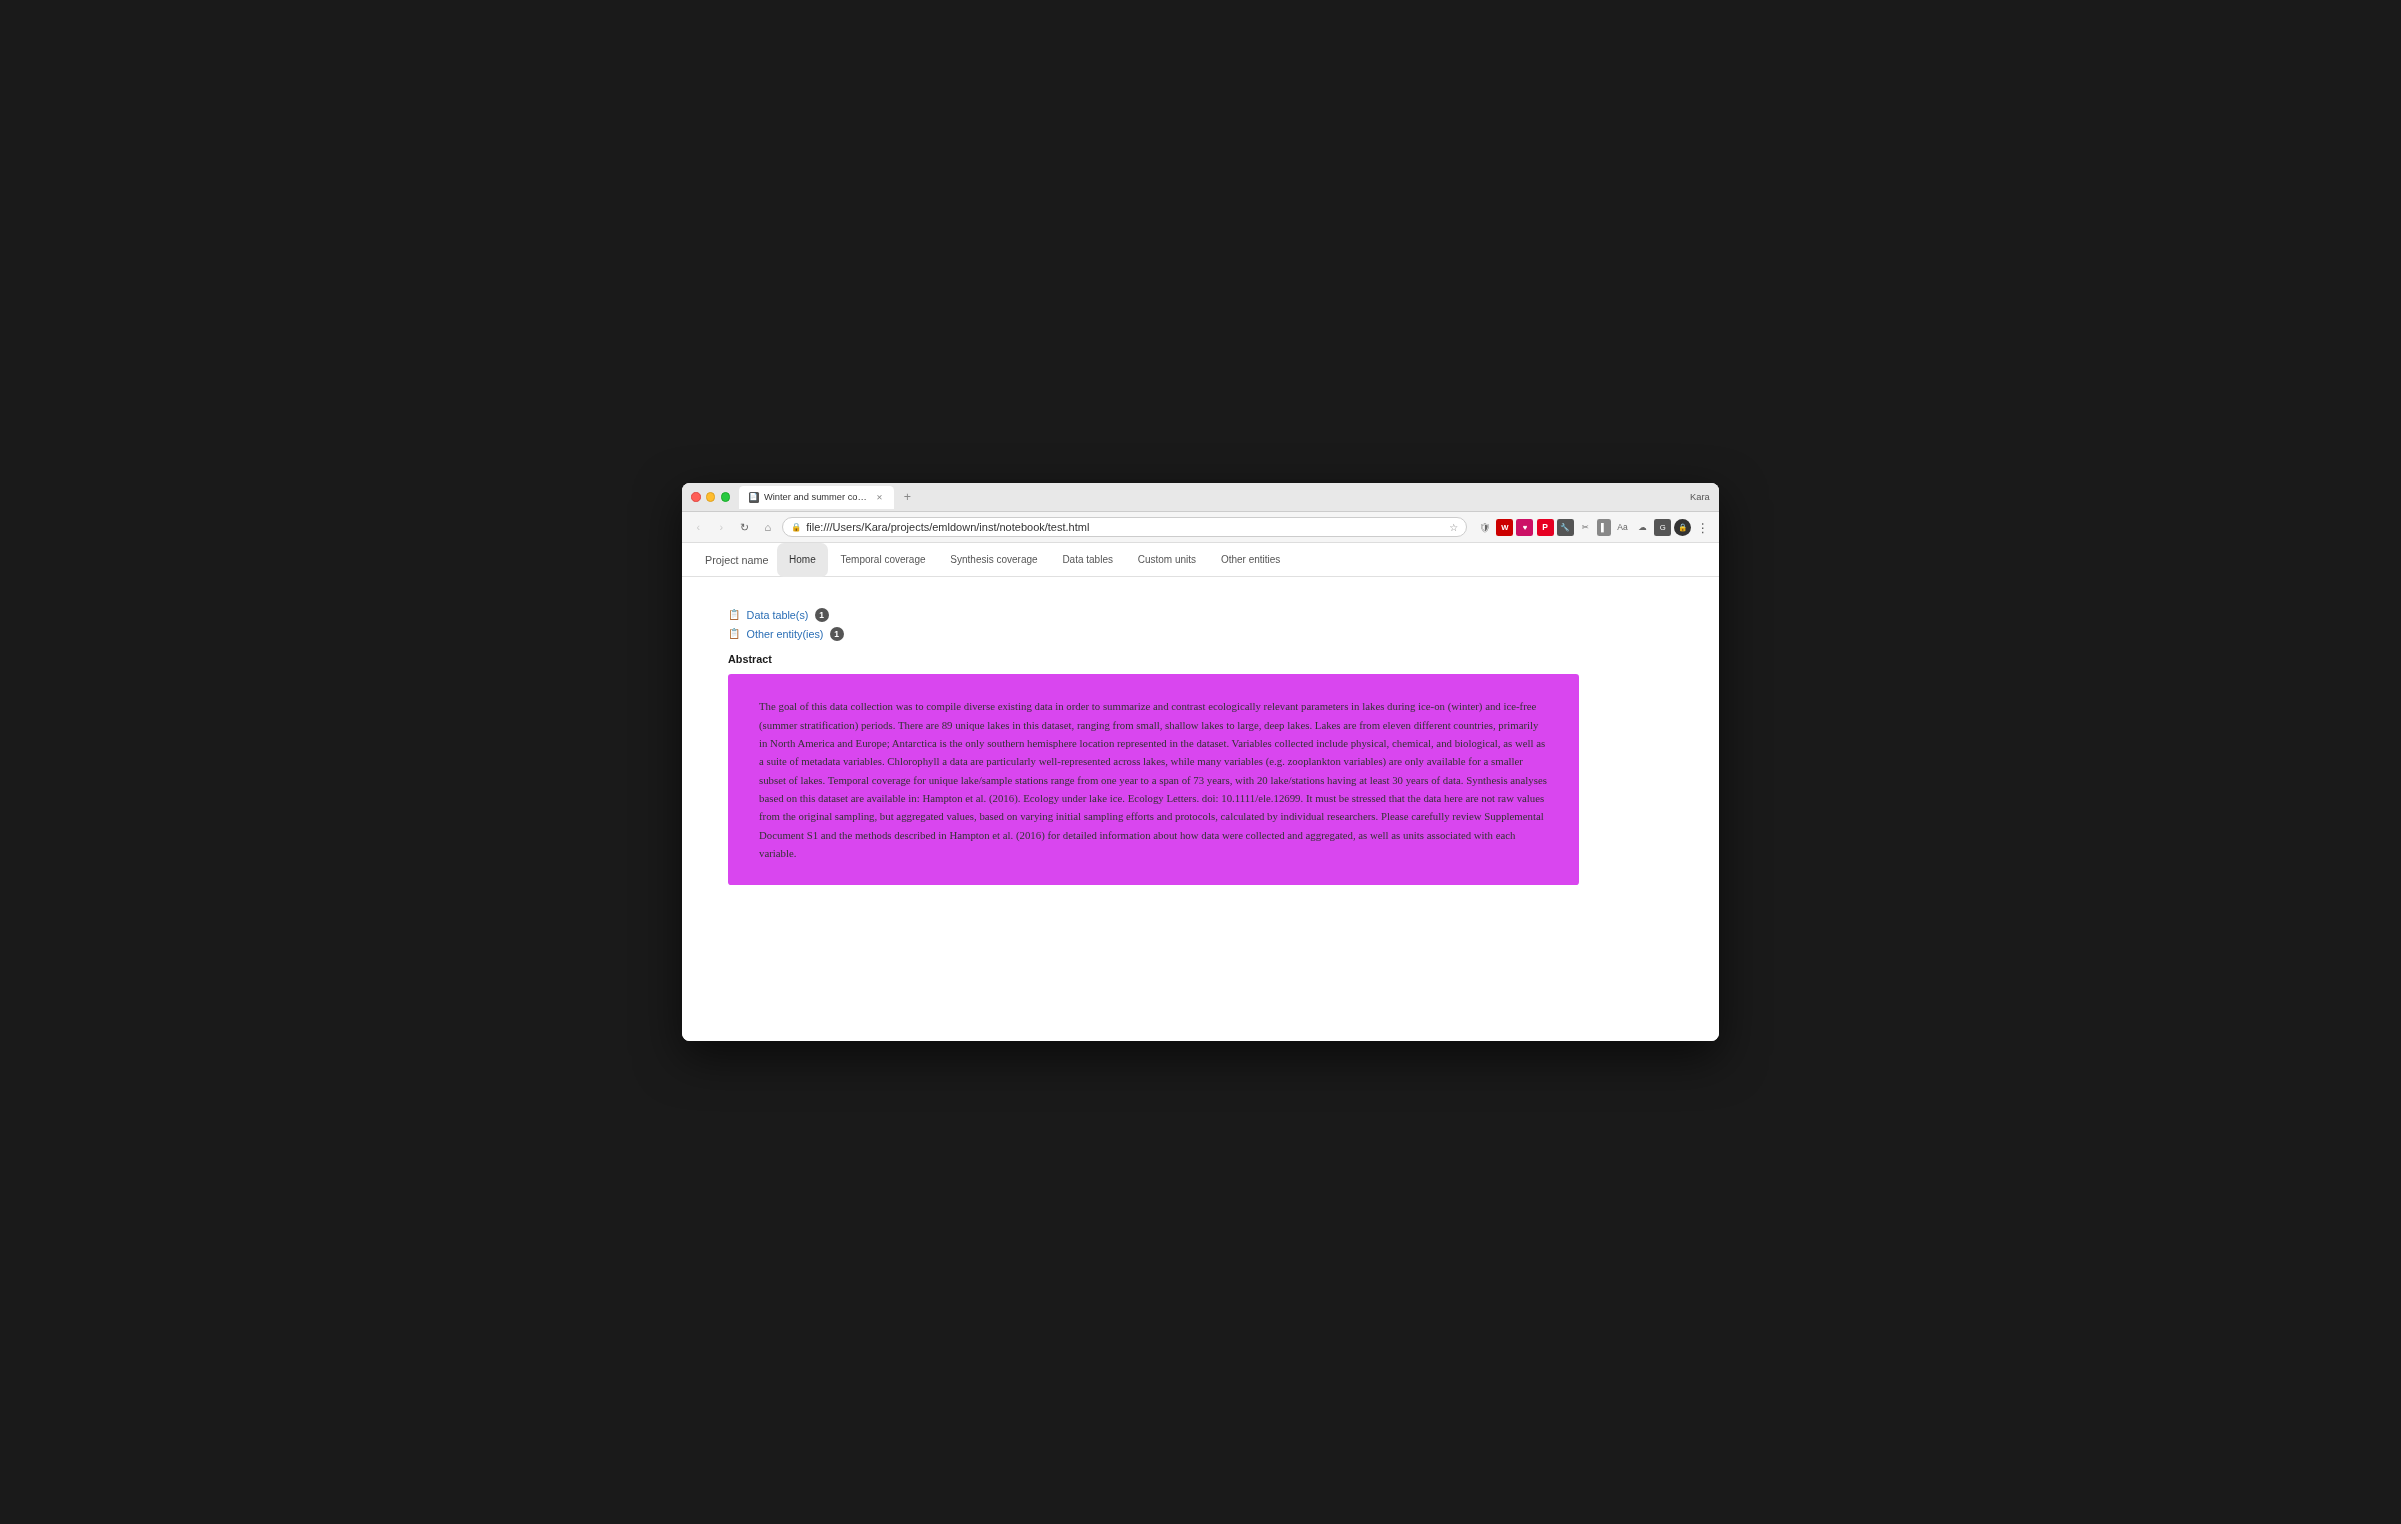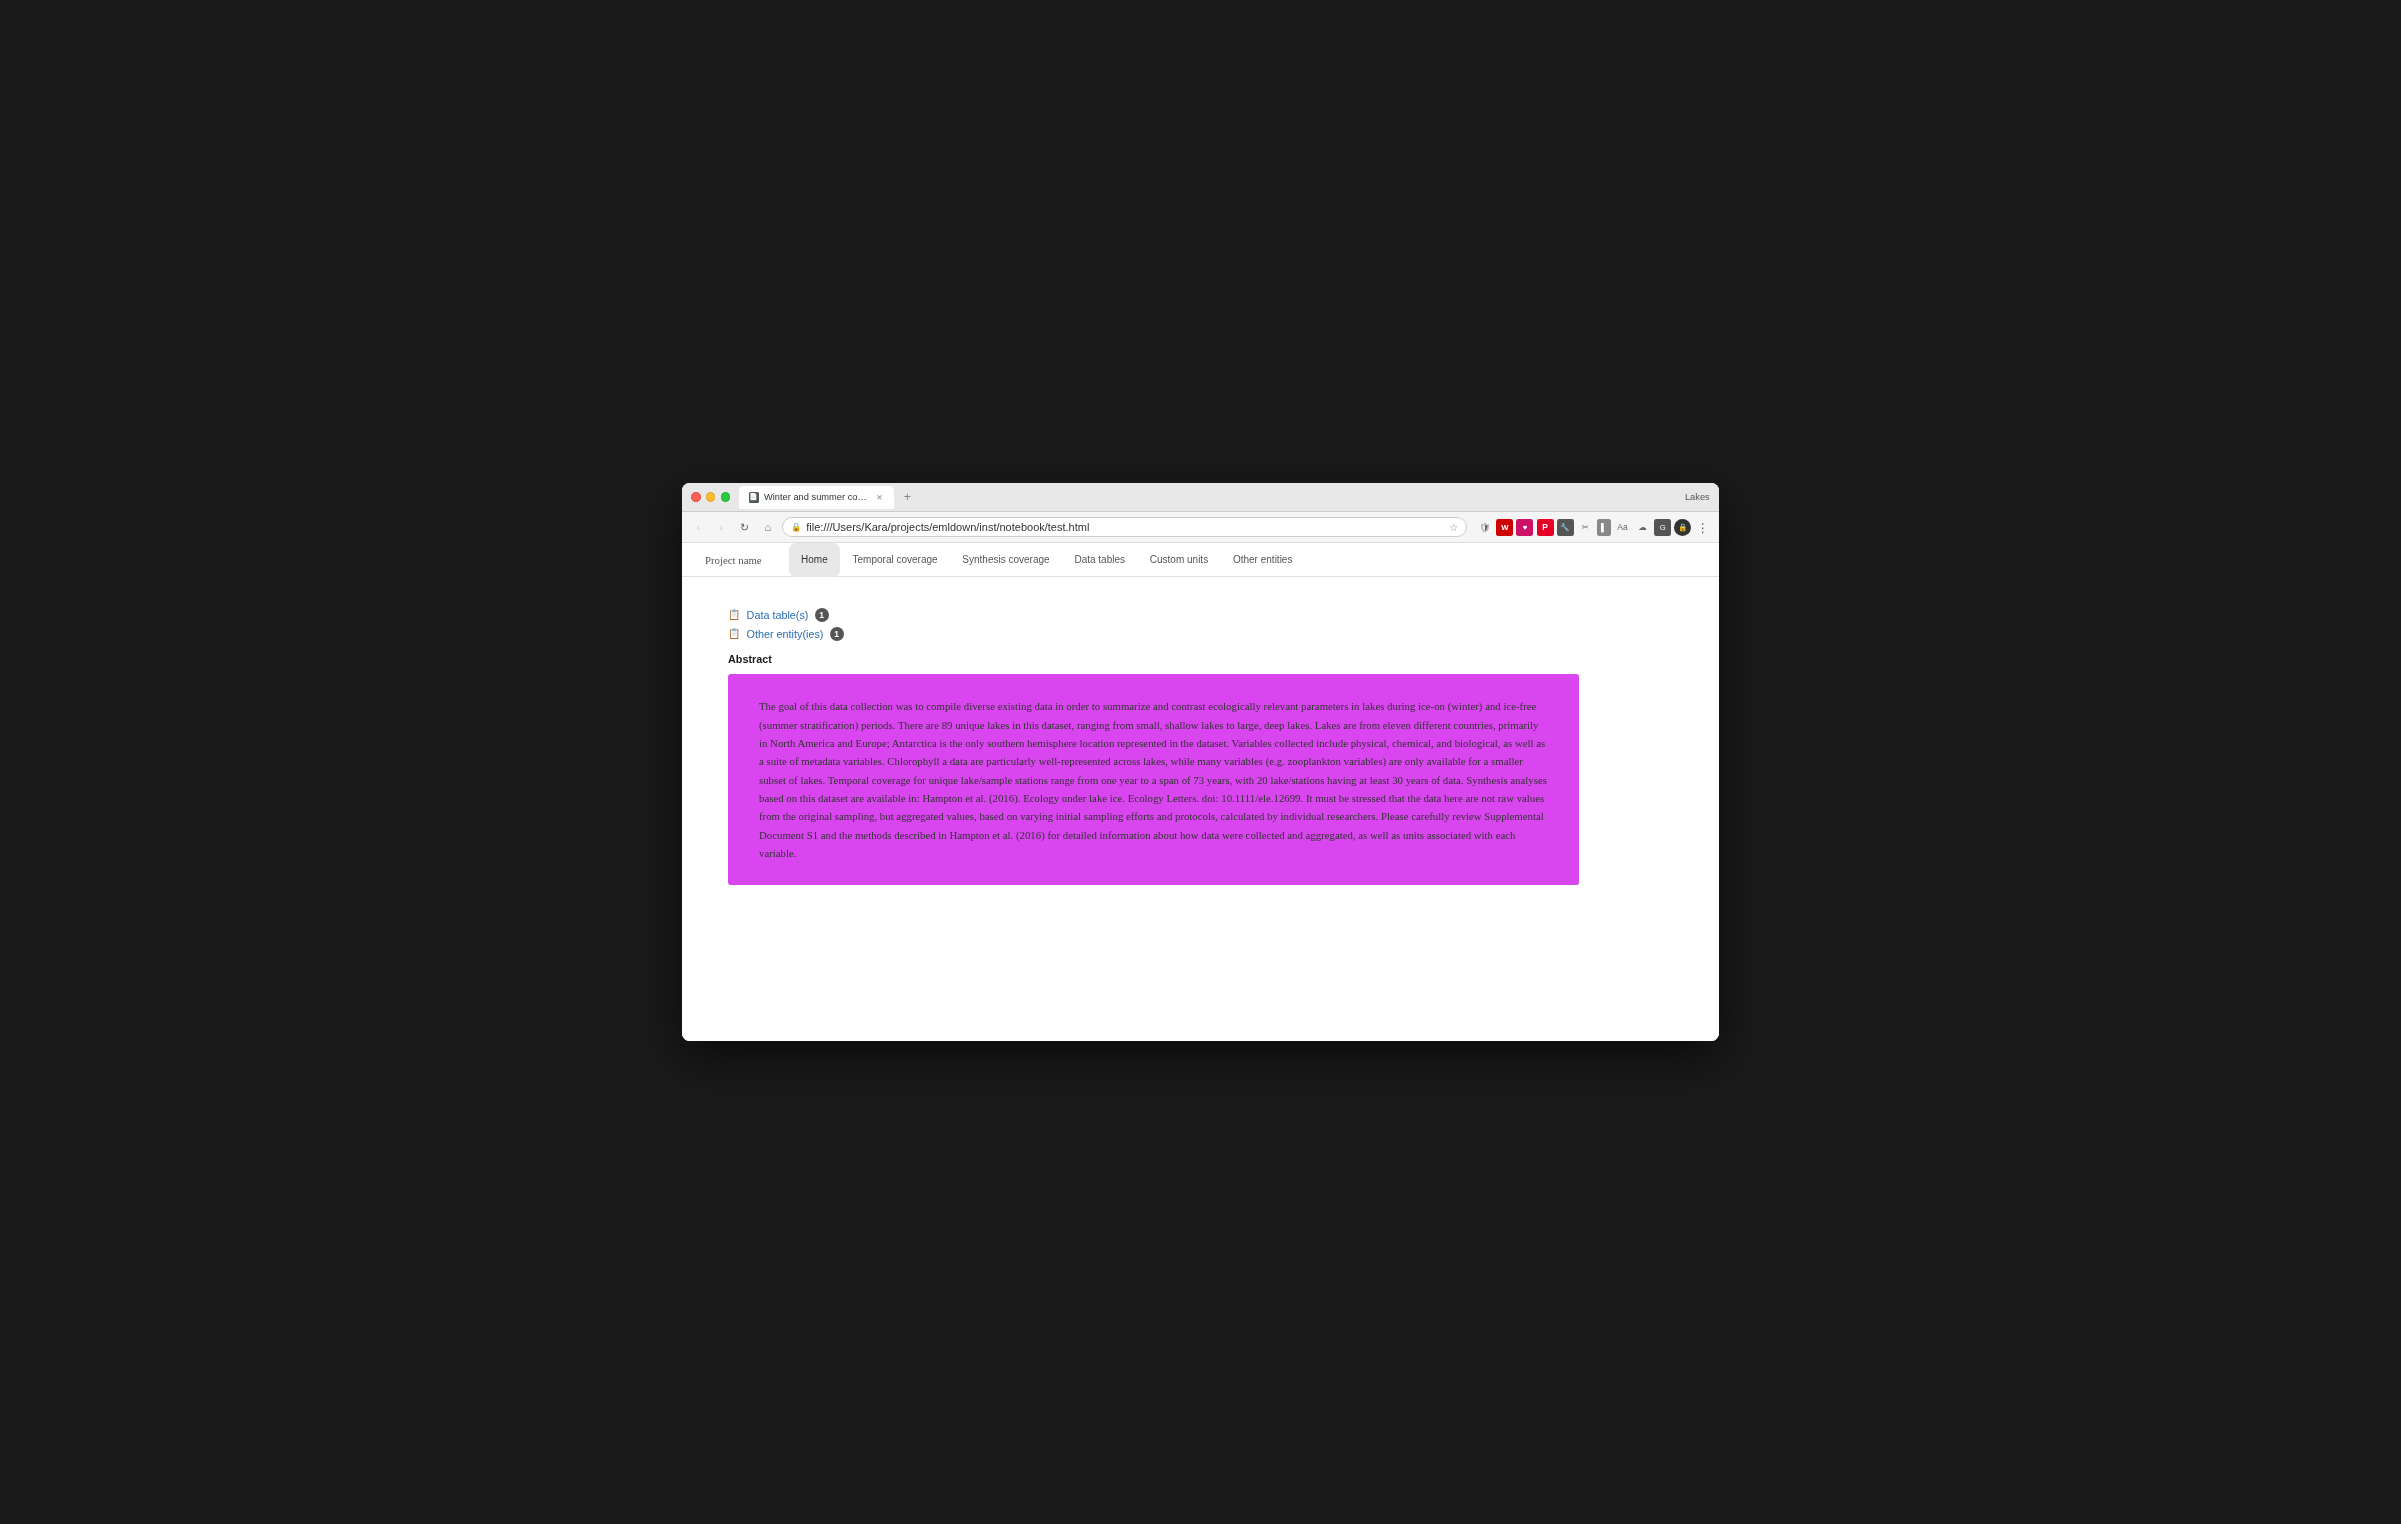--- a/index.html
+++ b/index.html
@@ -236,22 +236,21 @@
       display: flex;
       align-items: center;
       padding: 0 23px;
       height: 34px;
       gap: 0;
     }
 
     .page-nav-brand {
       font-size: 10.8px;
       color: #555;
-      margin-right: 27px;
-      font-family: Liberation Serif, serif;
+      margin-right: 8px;
     }
 
     .page-nav-item {
       padding: 0 12.4px;
       height: 34px;
       display: flex;
       align-items: center;
       font-size: 10px;
       color: #555;
       cursor: pointer;
@@ -354,21 +353,21 @@
       <div class="traffic-light tl-green"></div>
     </div>
     <div class="tab-bar">
       <div class="browser-tab">
         <div class="tab-favicon">📄</div>
         <span class="tab-title">Winter and summer compariso</span>
         <div class="tab-close">✕</div>
       </div>
       <div class="tab-new">+</div>
     </div>
-    <div class="user-label">Lakes</div>
+    <div class="user-label">Kara</div>
   </div>
 
   <div class="address-bar">
     <div class="nav-btn disabled">‹</div>
     <div class="nav-btn disabled">›</div>
     <div class="nav-btn refresh-btn">↻</div>
     <div class="nav-btn home-btn">⌂</div>
     <div class="url-bar">
       <span class="url-lock-icon">🔒</span>
       <span class="url-text">file:///Users/Kara/projects/emldown/inst/notebook/test.html</span>

